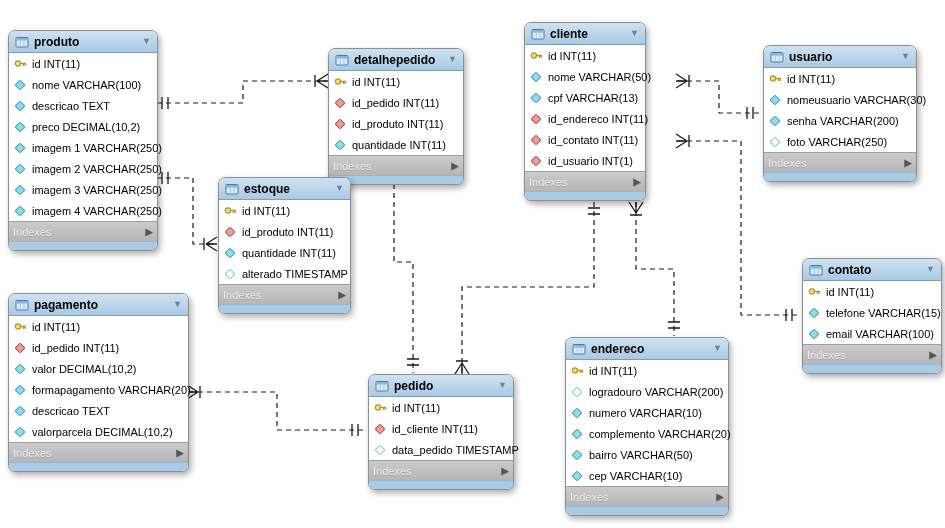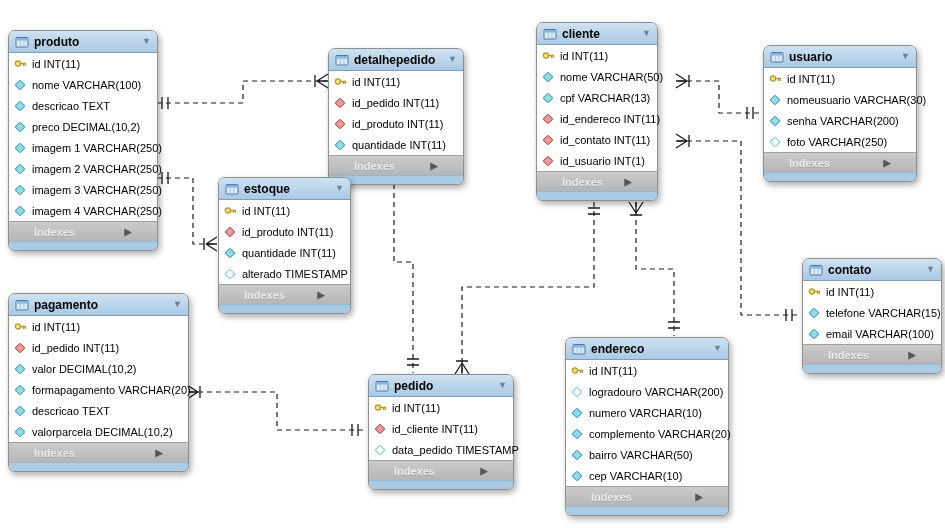--- a/index.html
+++ b/index.html
@@ -25,24 +25,24 @@
     background:linear-gradient(var(--table-header-light),var(--table-header));
     border-bottom:1px solid #7f9db9;border-radius:6px 6px 0 0;
   }
   .t-title{font-size:12px;font-weight:bold;color:#000;}
   .t-caret{margin-left:auto;color:#6e7f8f;font-size:9px;line-height:1;cursor:pointer;}
   .t-icon{display:flex;align-items:center;}
   .t-row{height:21px;display:flex;align-items:center;gap:5px;padding:0 5px;background:#fff;}
   .c-icon{display:flex;align-items:center;width:13px;flex:0 0 13px;}
   .c-label{font-size:11px;color:#000;white-space:nowrap;}
   .t-foot{
-    height:19px;display:flex;align-items:center;padding:0 25px;
+    height:19px;display:flex;align-items:center;padding:0 4px;
     background:linear-gradient(var(--indexes-bar-light),var(--indexes-bar));
     border-top:1px solid #9e9e9e;
-    font-size:11px;font-weight:bold;color:#ececec;
+    font-size:11px;font-weight:normal;color:#ececec;
     text-shadow:0 1px 0 rgba(0,0,0,0.15);
   }
   .f-arrow{margin-left:auto;color:#555;font-size:10px;line-height:1;cursor:pointer;}
   .t-strip{height:8px;background:var(--bottom-strip);border-top:1px solid #93b7d4;border-radius:0 0 6px 6px;}
 </style>
 </head>
 <body>
 
 <svg id="wires" width="945" height="528">
   <g>
@@ -216,21 +216,21 @@
         </svg>
       </span>
       <span class="c-label">quantidade INT(11)</span>
     </div>
     <div class="t-foot">
       <span>Indexes</span>
       <span class="f-arrow">▶</span>
     </div>
     <div class="t-strip"></div>
   </div>
-<div class="db-table" style="left:536px; top:22px;  width:120px;">
+<div class="db-table" style="left:524px; top:22px;  width:120px;">
     <div class="t-head">
       <span class="t-icon">
         <svg width="14" height="14" viewBox="0 0 14 14">
           <rect x="1" y="2.5" width="12" height="9.5" rx="1" fill="#dcebf8" stroke="#4a79a8"></rect>
           <rect x="1.5" y="3" width="11" height="2.6" fill="#88b4de"></rect>
           <line x1="5.3" y1="5.8" x2="5.3" y2="11.6" stroke="#a9c4de"></line>
           <line x1="9" y1="5.8" x2="9" y2="11.6" stroke="#a9c4de"></line>
         </svg>
       </span>
       <span class="t-title">cliente</span>

